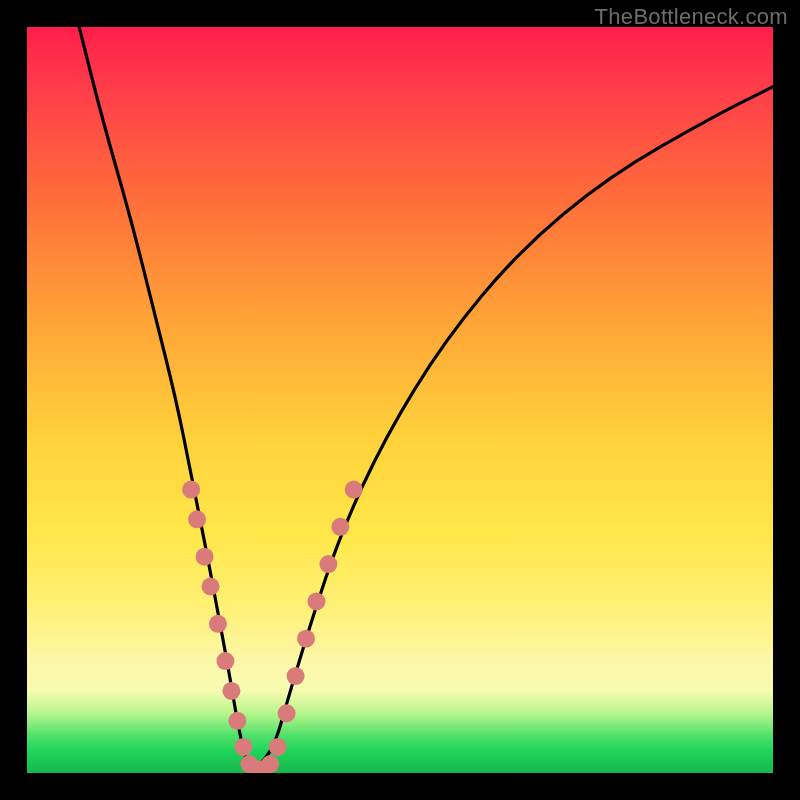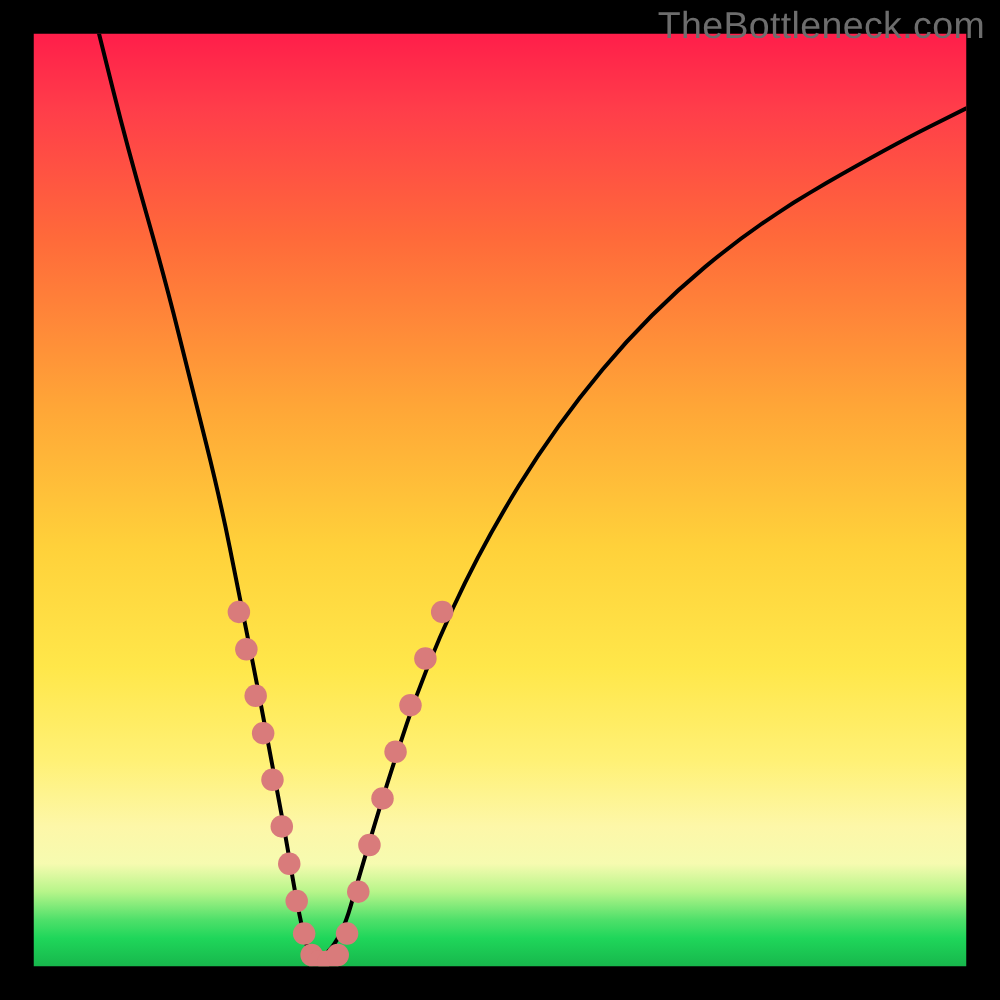--- a/index.html
+++ b/index.html
@@ -37,21 +37,21 @@
       #4fe06a 95%,
       #1fd65a 97%,
       #17b74c 100%
     );
   }
   .watermark {
     position: absolute;
     top: 4px;
     right: 12px;
     color: #6d6d6d;
-    font-size: 30px;
+    font-size: 22px;
     font-weight: 500;
     letter-spacing: 0.3px;
     user-select: none;
   }
   svg.curve {
     position: absolute;
     inset: 0;
   }
 </style>
 </head>

